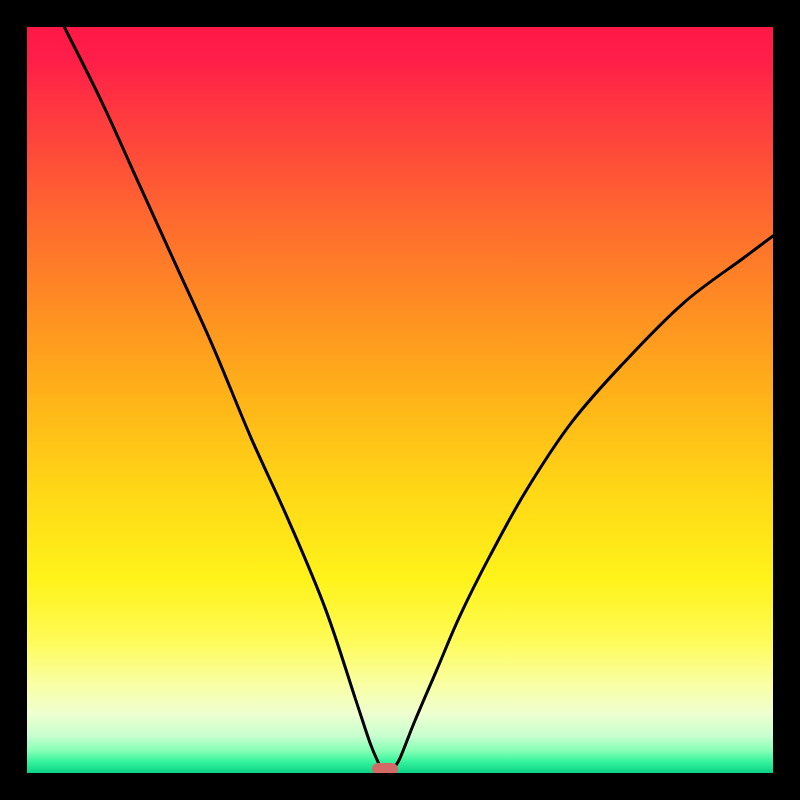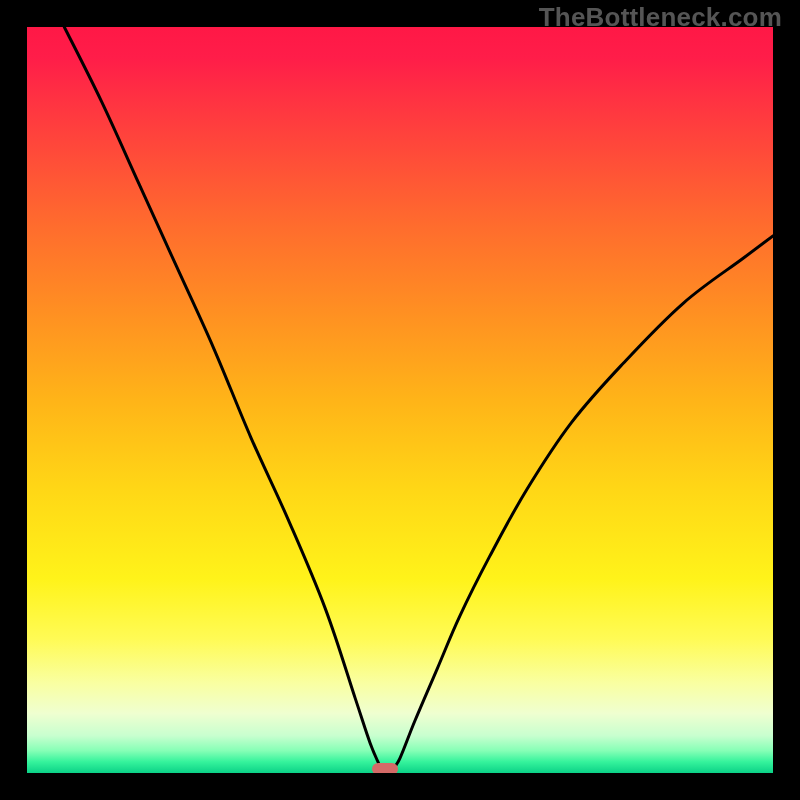--- a/index.html
+++ b/index.html
@@ -71,21 +71,20 @@
     border-radius: 6px;
     background: #d46a67;
     transform: translate(-50%, -50%);
   }
 </style>
 </head>
 <body>
 
 <div class="frame">
 
-  <div class="watermark">TheBottleneck.com</div>
 
   <div class="plot-area">
     <div class="gradient-bg"></div>
 
     <svg class="curves" viewBox="0 0 746 746" preserveAspectRatio="none">
       <path id="curve-left" fill="none" stroke="#000" stroke-width="3" stroke-linecap="round" d="M 37.300000000000004 0 C 44.014 13.428000000000004, 61.17200000000001 46.40120000000003, 74.60000000000001 74.60000000000002 C 88.028 102.79880000000001, 98.472 127.11839999999998, 111.89999999999999 156.65999999999997 C 125.32799999999999 186.20159999999996, 135.77200000000002 209.17839999999995, 149.20000000000002 238.71999999999997 C 162.62800000000001 268.2616, 173.072 289.8956, 186.5 320.78000000000003 C 199.928 351.66440000000006, 210.37199999999999 379.41560000000004, 223.79999999999998 410.3 C 237.22799999999998 441.1844, 247.67199999999997 461.47560000000004, 261.09999999999997 492.36 C 274.52799999999996 523.2444, 286.31480000000005 549.6528, 298.40000000000003 581.88 C 310.4852 614.1072, 320.1832 647.2296, 328.24 671.4 C 336.2968 695.5704, 338.46020000000004 703.4033999999999, 343.16 716.16 C 347.8598 728.9166, 352.33579999999995 737.5702, 354.34999999999997 742.27"></path>
       <path id="curve-right" fill="none" stroke="#000" stroke-width="3" stroke-linecap="round" d="M 365.54 742.27 C 366.88280000000003 740.2558, 368.9716 739.8082, 373 731.08 C 377.0284 722.3518, 381.206 709.8936, 387.92 693.78 C 394.634 677.6664, 402.2432 660.3592, 410.3 641.56 C 418.3568 622.7607999999999, 423.28039999999993 609.482, 432.67999999999995 589.34 C 442.07959999999997 569.1980000000001, 450.43479999999994 552.4876, 462.52 529.6600000000001 C 474.6052 506.83240000000006, 485.04920000000004 486.6904, 499.82000000000005 462.52 C 514.5908000000001 438.34959999999995, 527.1236 418.2076, 544.58 395.38 C 562.0364000000001 372.5524, 576.6580000000001 357.1848, 596.8000000000001 335.7 C 616.942 314.2152, 634.9952000000001 294.81919999999997, 656.48 276.02 C 677.9648 257.2208, 700.0464 243.34519999999998, 716.16 231.26 C 732.2736 219.1748, 740.6288 212.9084, 746 208.88"></path>
     </svg>
 
     <div id="min-marker" class="marker" style="left: 358.08px; top: 742.27px;"></div>

